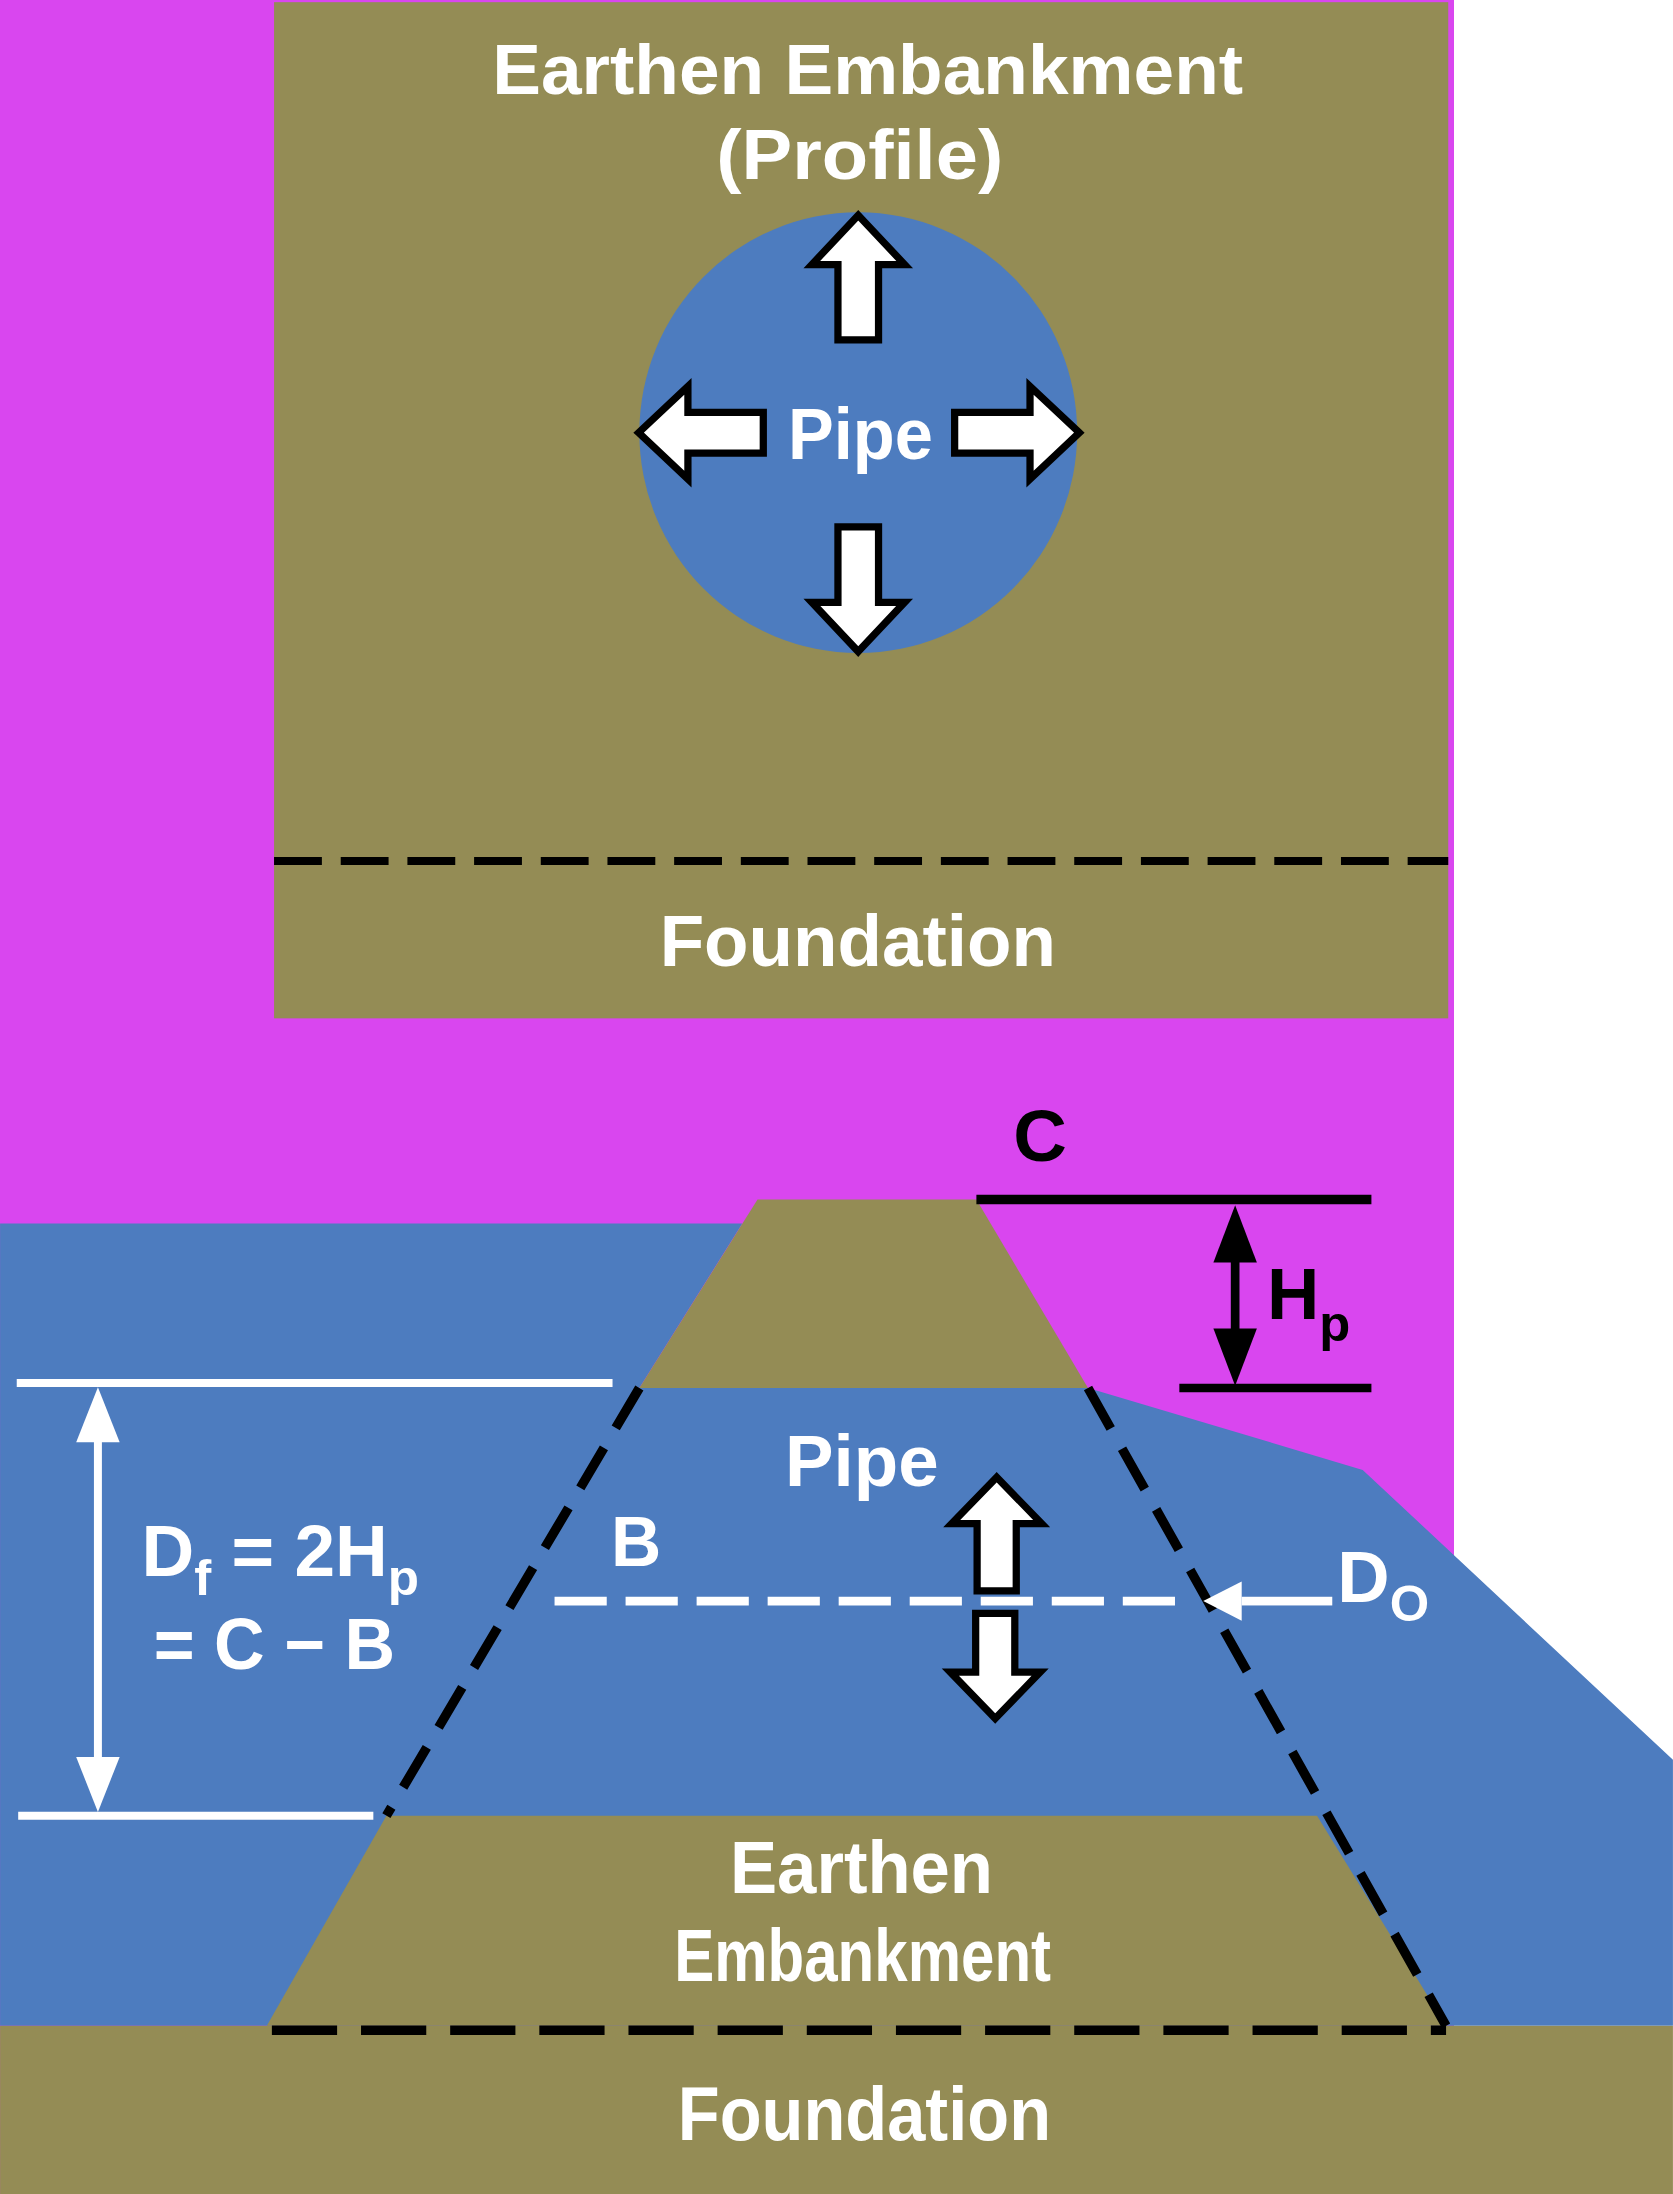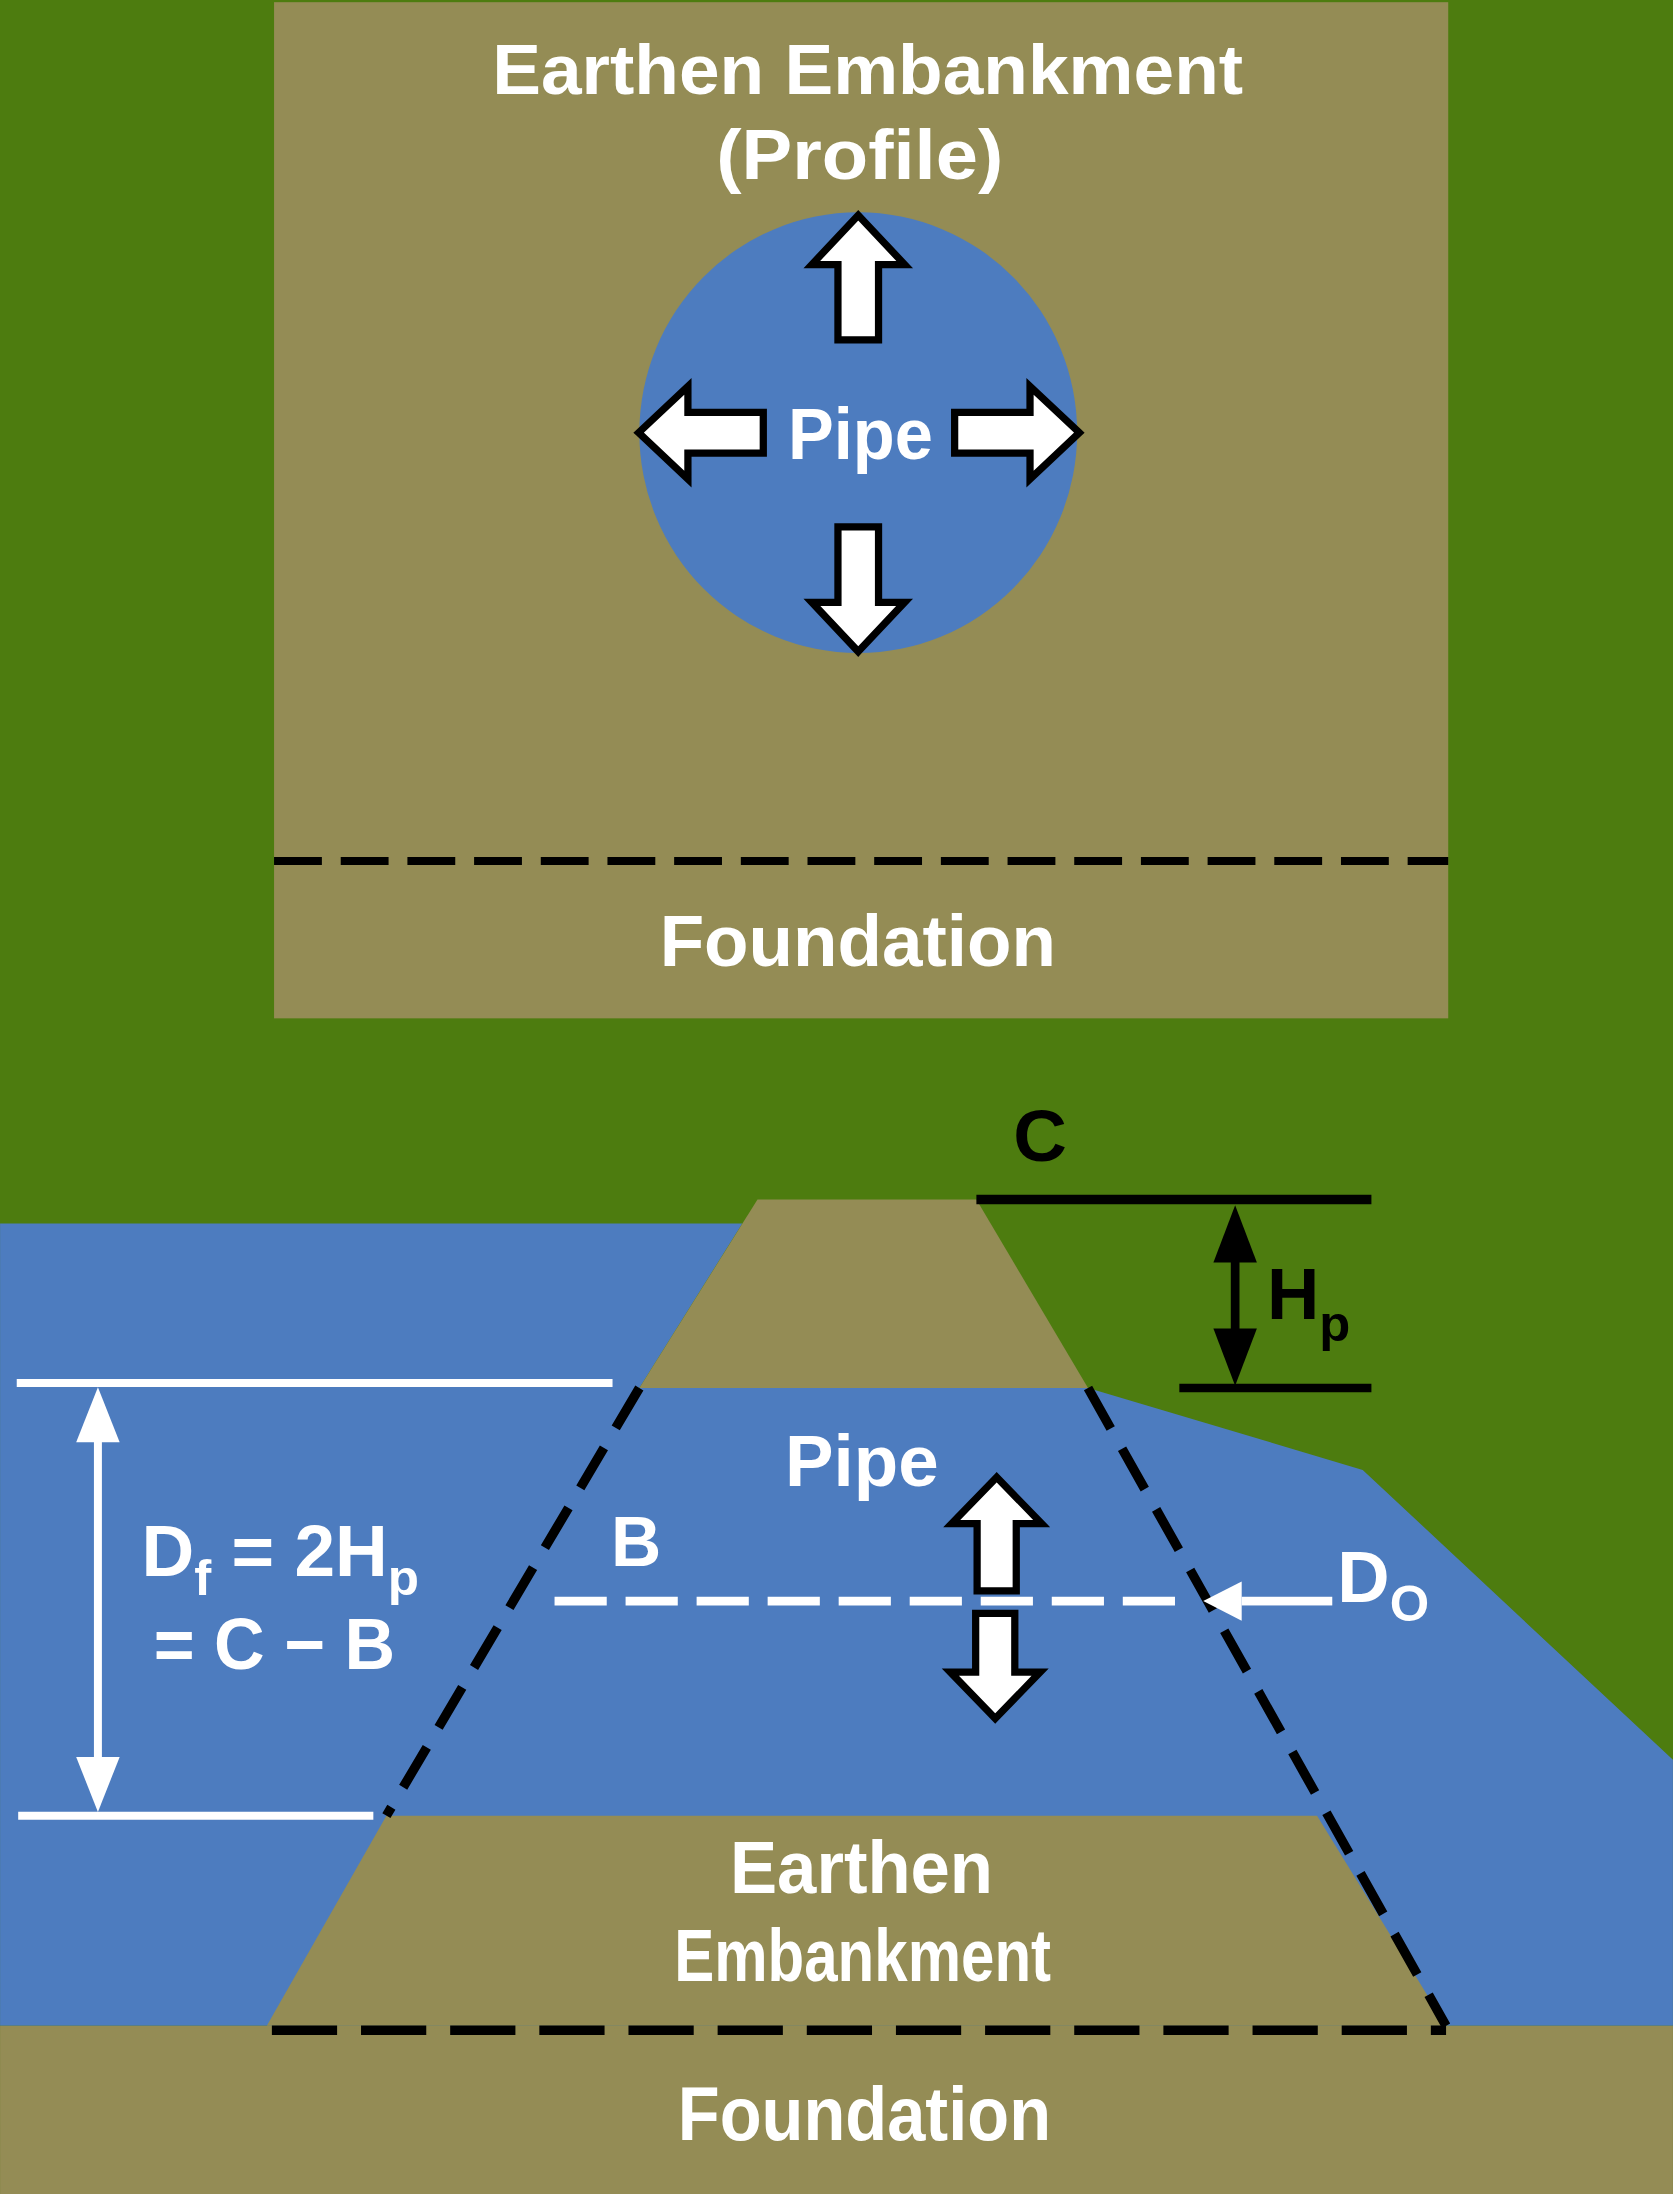--- a/index.html
+++ b/index.html
@@ -1,16 +1,16 @@
 <!DOCTYPE html>
 <html style="font-size:11.6px"><head>
 <meta charset="utf-8">
 <style>
   html,body{margin:0;padding:0;background:#ffffff;}
-  .stage{position:relative;width:1673px;height:2194px;background:#4d7c0f;font-family:"Liberation Sans",sans-serif;}
+  .stage{position:relative;width:1454px;height:2194px;background:#d946ef;font-family:"Liberation Sans",sans-serif;}
   svg{display:block;}
   .khaki{fill:#948C55;}
   .water{fill:#4D7CBF;}
   .wtxt{fill:#FFFFFF;font-weight:bold;}
   .btxt{fill:#000000;font-weight:bold;}
   .fs96{font-size:96px;}
   .fs100{font-size:100px;}
   .fs102{font-size:102px;}
   .fs106{font-size:106px;}
   .sub{font-size:70px;}

